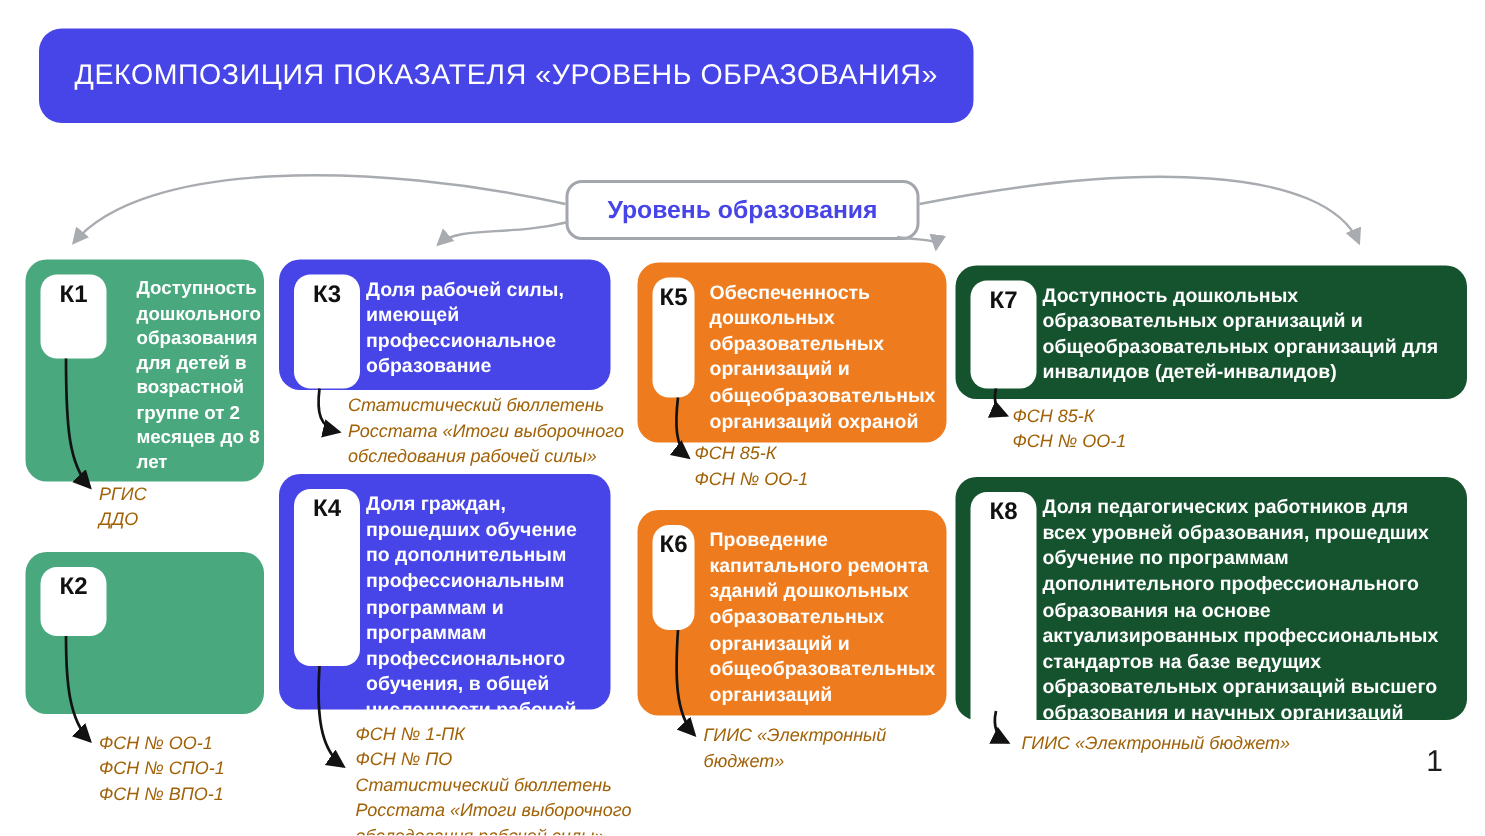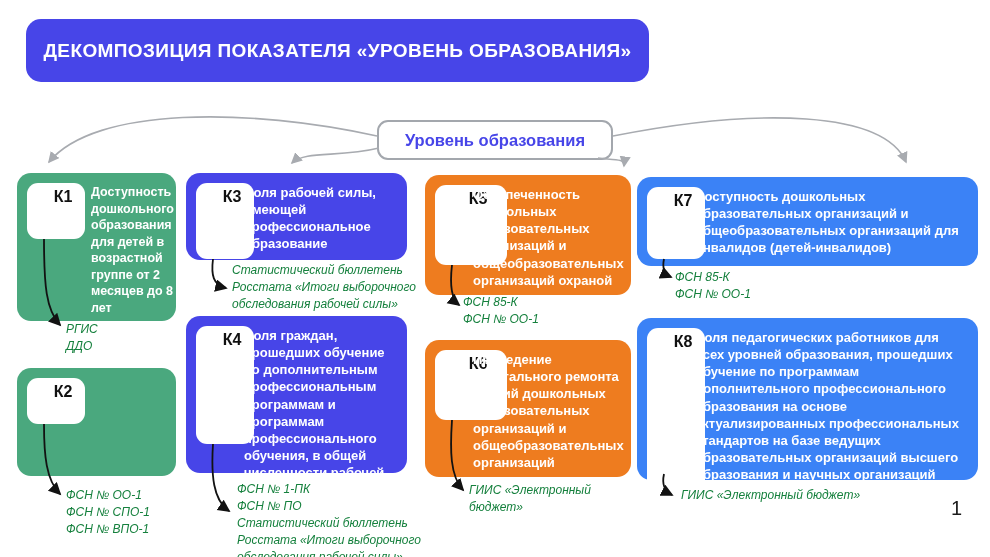--- a/index.html
+++ b/index.html
@@ -7,66 +7,65 @@
     position:relative;width:990px;height:557px;overflow:hidden;background:#ffffff;
     font-family:"Liberation Sans",sans-serif;
   }
   
   .banner{
     position:absolute;left:26px;top:19px;width:623px;height:63px;
     background:#4745E8;border-radius:15px;
     display:flex;align-items:center;justify-content:center;
   }
   .banner span{
-    color:#ffffff;font-weight:bold;font-size:19px;letter-spacing:.4px;white-space:nowrap;
+    color:#ffffff;font-weight:normal;font-size:19px;letter-spacing:.4px;white-space:nowrap;
   }
   
   .root-node{
     position:absolute;left:377px;top:120px;width:236px;height:40px;
     background:#ffffff;border:2px solid #A3A7AD;border-radius:11px;
     display:flex;align-items:center;justify-content:center;box-sizing:border-box;
     z-index:3;
   }
   .root-node span{color:#4745E8;font-weight:bold;font-size:16.5px;white-space:nowrap;}
   
   .block{
     position:absolute;border-radius:14px;box-sizing:border-box;color:#fff;z-index:1;
   }
   .block .btext{
     position:absolute;top:11px;color:#ffffff;font-weight:bold;line-height:1.32;
   }
   .pill{
     position:absolute;left:10px;top:10px;width:44px;background:#ffffff;border-radius:11px;
     text-align:center;
-    padding-left:14px;
   }
   .pill span{display:block;margin-top:5px;color:#111;font-weight:bold;font-size:16px;}
   .green{background:#4AA87E;}
   .blue{background:#4745E8;}
   .orange{background:#EE7C1F;}
-  .purple{background:#3b82f6;}
+  .purple{background:#14532d;}
   .b1{left:17px; top:173px; width:159px;height:148px;}
   .b2{left:17px; top:368px; width:159px;height:108px;}
   .b3{left:186px;top:173px; width:221px;height:87px;}
   .b4{left:186px;top:316px; width:221px;height:157px;}
   .b5{left:425px;top:175px; width:206px;height:120px;}
   .b6{left:425px;top:340px; width:206px;height:137px;}
   .b7{left:637px;top:177px; width:341px;height:89px;}
   .b8{left:637px;top:318px; width:341px;height:162px;}
   .b1 .btext,.b2 .btext{left:62px;width:92px;font-size:12.5px;margin-left:12px;}
   .b3 .btext,.b4 .btext{left:58px;width:155px;font-size:13px;}
   .b4 .btext{width:158px;}
   .b5 .btext,.b6 .btext{left:48px;width:152px;font-size:13px;}
   .b7 .btext,.b8 .btext{left:58px;width:276px;font-size:13px;}
   .p1{height:56px;} .p2{height:46px;} .p3{height:76px;} .p4{height:118px;}
   .p5{height:80px;} .p6{height:70px;} .p7{height:72px;} .p8{height:176px;}
-  .b5 .pill,.b6 .pill{width:58px;}
+  .b5 .pill,.b6 .pill{width:28px;}
   
   .src{
-    position:absolute;color:#15803d;font-style:italic;font-size:12px;line-height:1.42;
+    position:absolute;color:#a16207;font-style:italic;font-size:12px;line-height:1.42;
     white-space:pre-line;z-index:2;
   }
   .s1{left:66px; top:321px;}
   .s2{left:66px; top:487px;}
   .s3{left:232px;top:262px;}
   .s4{left:237px;top:481px;}
   .s5{left:463px;top:294px;}
   .s6{left:469px;top:482px;}
   .s7{left:675px;top:269px;}
   .s8{left:681px;top:487px;}

